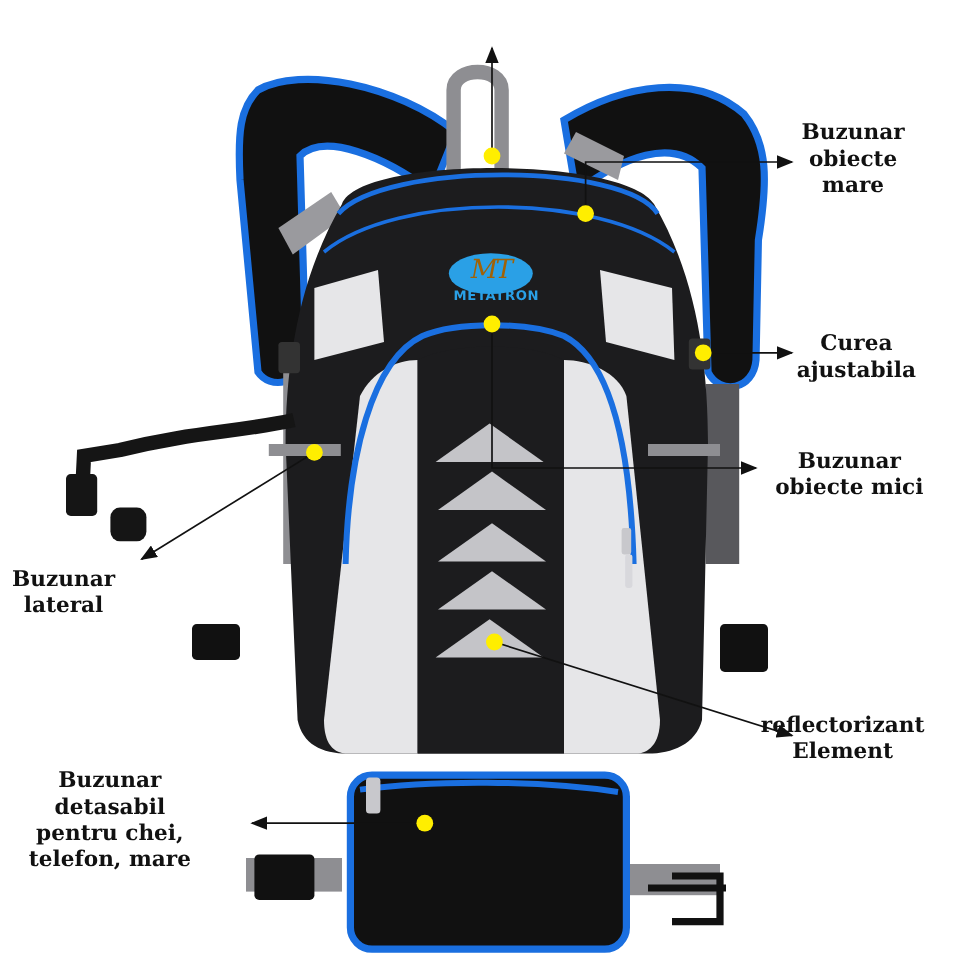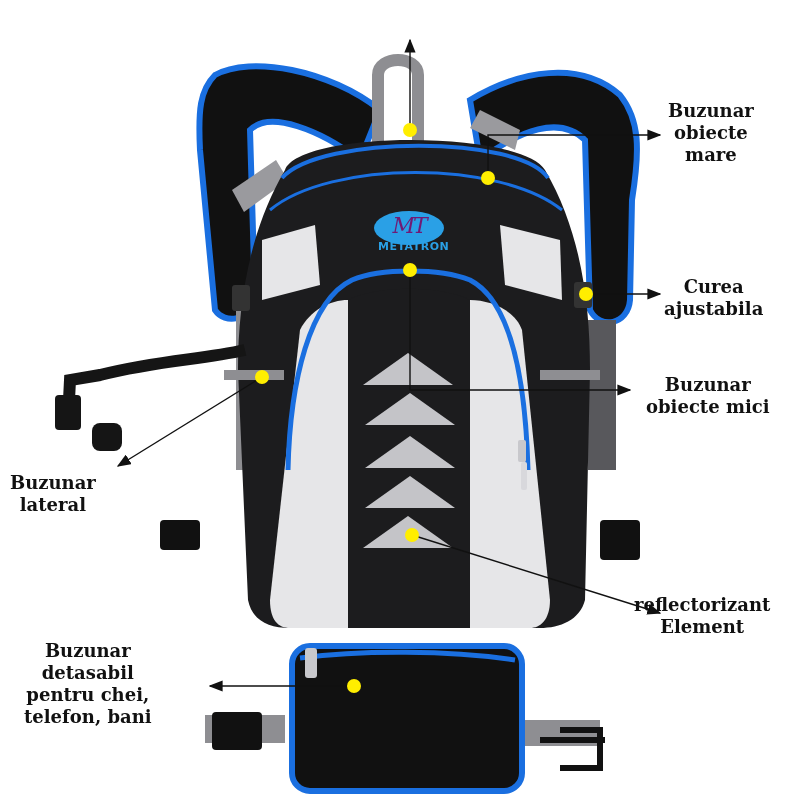--- a/index.html
+++ b/index.html
@@ -5,21 +5,21 @@
   html, body { margin:0; padding:0; background:#ffffff; }
   body { width:800px; height:800px; position:relative; overflow:hidden;
          font-family:"DejaVu Serif","Liberation Serif",serif; }
   .stage { position:absolute; left:0; top:0; width:800px; height:800px; }
   .label { position:absolute; font-weight:bold; color:#111; font-size:18px; line-height:22px;
            text-align:center; white-space:nowrap; }
   .label span { display:block; }
   svg { position:absolute; left:0; top:0; }
   .logo-text { position:absolute; font-family:"DejaVu Sans","Liberation Sans",sans-serif;
                color:#2aa0e6; font-size:11px; font-weight:bold; letter-spacing:0.5px; }
-  .logo-mark { position:absolute; font-family:"DejaVu Serif",serif; color:#701a75; font-size:22px;
+  .logo-mark { position:absolute; font-family:"DejaVu Serif",serif; color:#a16207; font-size:22px;
                font-style:italic; letter-spacing:-2px; text-align:center; }
 </style>
 </head>
 <body>
 
 <div class="stage">
 
   <svg width="800" height="800" viewBox="0 0 800 800">
     <defs>
       <marker id="arr" markerWidth="10" markerHeight="8" refX="9" refY="4" orient="auto">
@@ -139,16 +139,16 @@
 
   <div class="label" style="left:634px;top:594px;">
     <span>reflectorizant</span>
     <span>Element</span>
   </div>
 
   <div class="label" style="left:24px;top:640px;">
     <span>Buzunar</span>
     <span>detasabil</span>
     <span>pentru chei,</span>
-    <span>telefon, bani</span>
+    <span>telefon, mare</span>
   </div>
 
 </div>
 
 </body></html>

